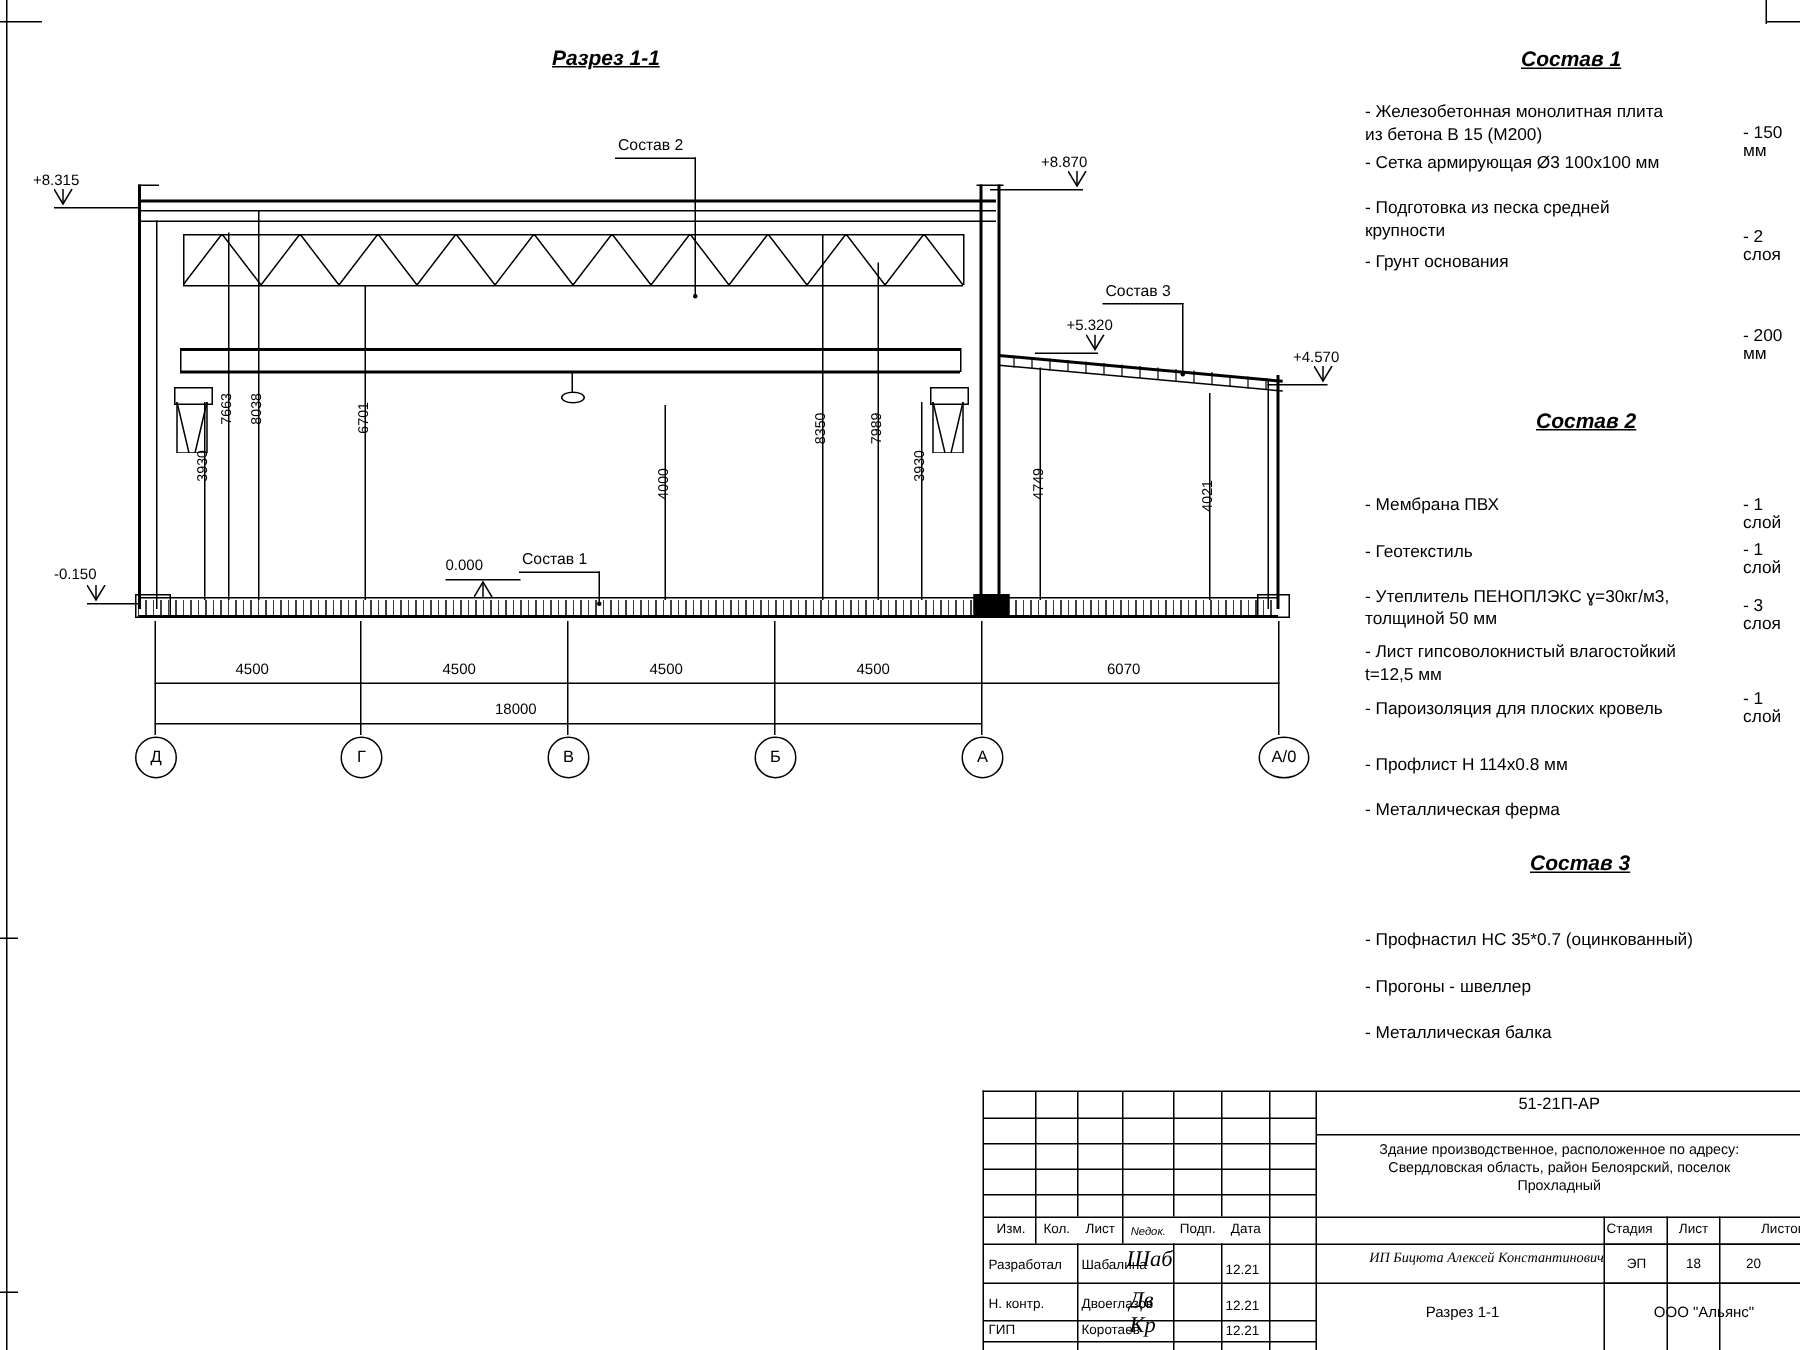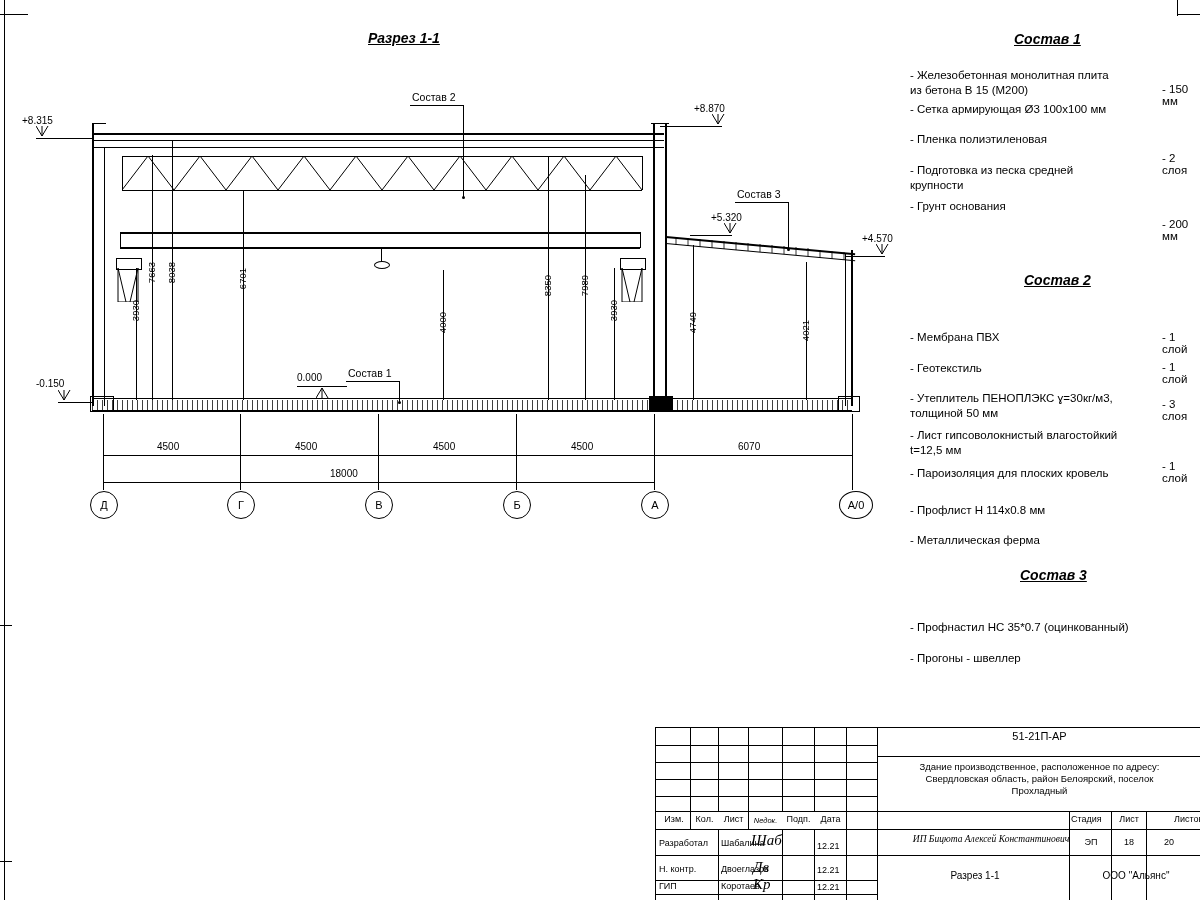--- a/index.html
+++ b/index.html
@@ -247,21 +247,20 @@
     </div>
   <div class="axis-circle" style="left:839px;top:491px;width:32px;">
       <span>А/0</span>
     </div>
 
   <div class="abs spec-title" style="left:1014px;top:31px;">Состав 1</div>
   <div class="abs" style="left:910px;top:68px;width:290px;">
     <div class="spec-item" style="position:relative;height:34px;white-space:pre-line;">- Железобетонная  монолитная плита
    из бетона В 15 (М200)</div>
     <div class="spec-item" style="position:relative;height:30px;white-space:pre-line;">- Сетка армирующая Ø3 100х100 мм</div>
-    <div class="spec-item" style="position:relative;height:31px;white-space:pre-line;">- Пленка полиэтиленовая</div>
     <div class="spec-item" style="position:relative;height:36px;white-space:pre-line;">- Подготовка из песка средней
    крупности</div>
     <div class="spec-item" style="position:relative;height:20px;white-space:pre-line;">- Грунт основания</div>
   </div>
   <div class="abs spec-qty" style="left:1162px;top:83px;">- 150 мм</div>
   <div class="abs spec-qty" style="left:1162px;top:152px;">- 2 слоя</div>
   <div class="abs spec-qty" style="left:1162px;top:197px;margin-top:21px;">- 200 мм</div>
 
   <div class="abs spec-title" style="left:1024px;top:272px;">Состав 2</div>
   <div class="abs" style="left:910px;top:330px;width:290px;">
@@ -277,20 +276,21 @@
   </div>
   <div class="abs spec-qty" style="left:1162px;top:331px;">- 1 слой</div>
   <div class="abs spec-qty" style="left:1162px;top:361px;">- 1 слой</div>
   <div class="abs spec-qty" style="left:1162px;top:398px;">- 3 слоя</div>
   <div class="abs spec-qty" style="left:1162px;top:460px;">- 1 слой</div>
 
   <div class="abs spec-title" style="left:1020px;top:567px;">Состав 3</div>
   <div class="abs" style="left:910px;top:620px;width:290px;">
     <div class="spec-item" style="position:relative;height:31px;">- Профнастил НС 35*0.7 (оцинкованный)</div>
     <div class="spec-item" style="position:relative;height:31px;">- Прогоны - швеллер</div>
+    <div class="spec-item" style="position:relative;height:24px;">- Металлическая балка</div>
   </div>
 
   <div class="abs" style="left:655px;top:727px;width:545px;height:173px;border-left:1.2px solid #000;border-top:1.2px solid #000;box-sizing:border-box;">
 
     <div class="abs" style="left:0;top:0;width:222px;height:83px;">
       <div class="ln vln" style="left:34px;top:0;height:83px;"></div>
       <div class="ln vln" style="left:62px;top:0;height:83px;"></div>
       <div class="ln vln" style="left:92px;top:0;height:83px;"></div>
       <div class="ln vln" style="left:126px;top:0;height:83px;"></div>
       <div class="ln vln" style="left:158px;top:0;height:83px;"></div>

